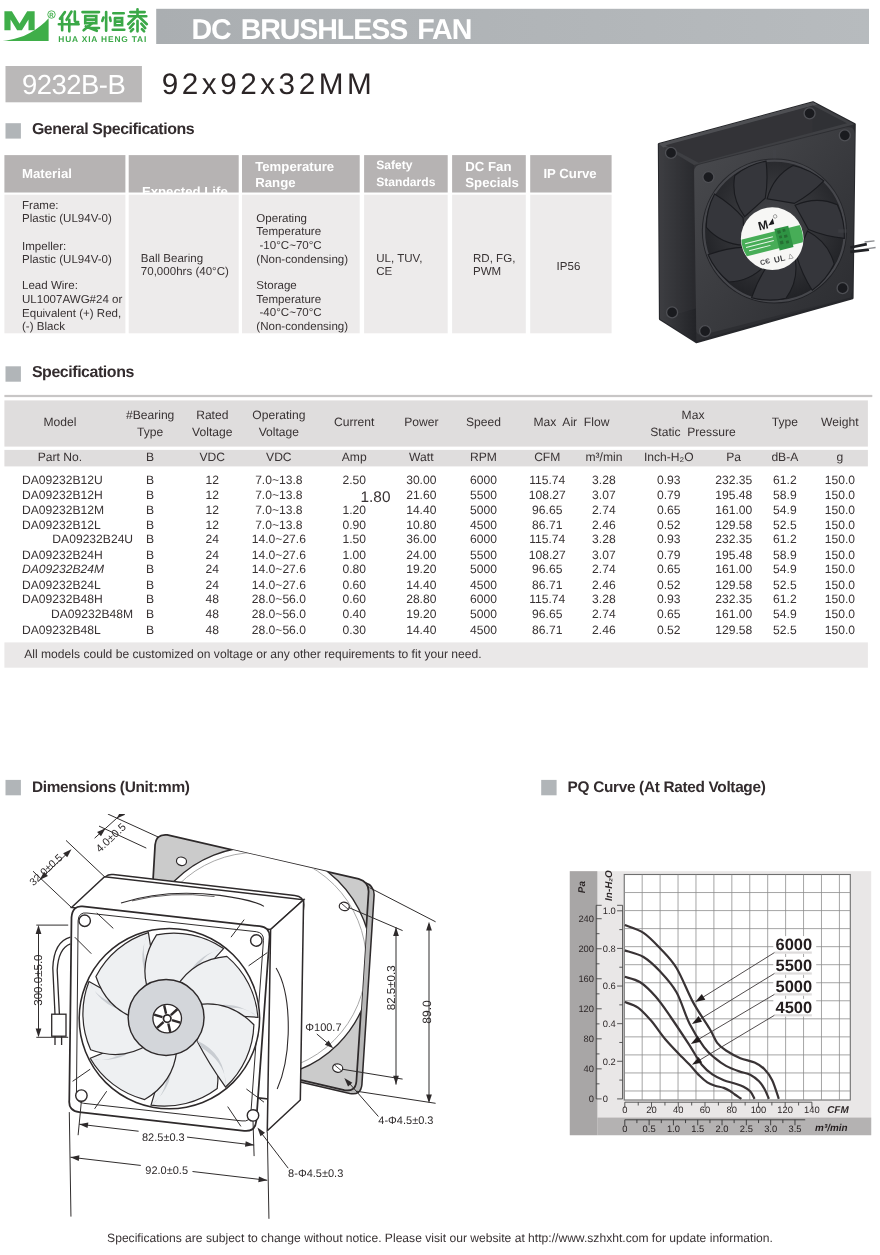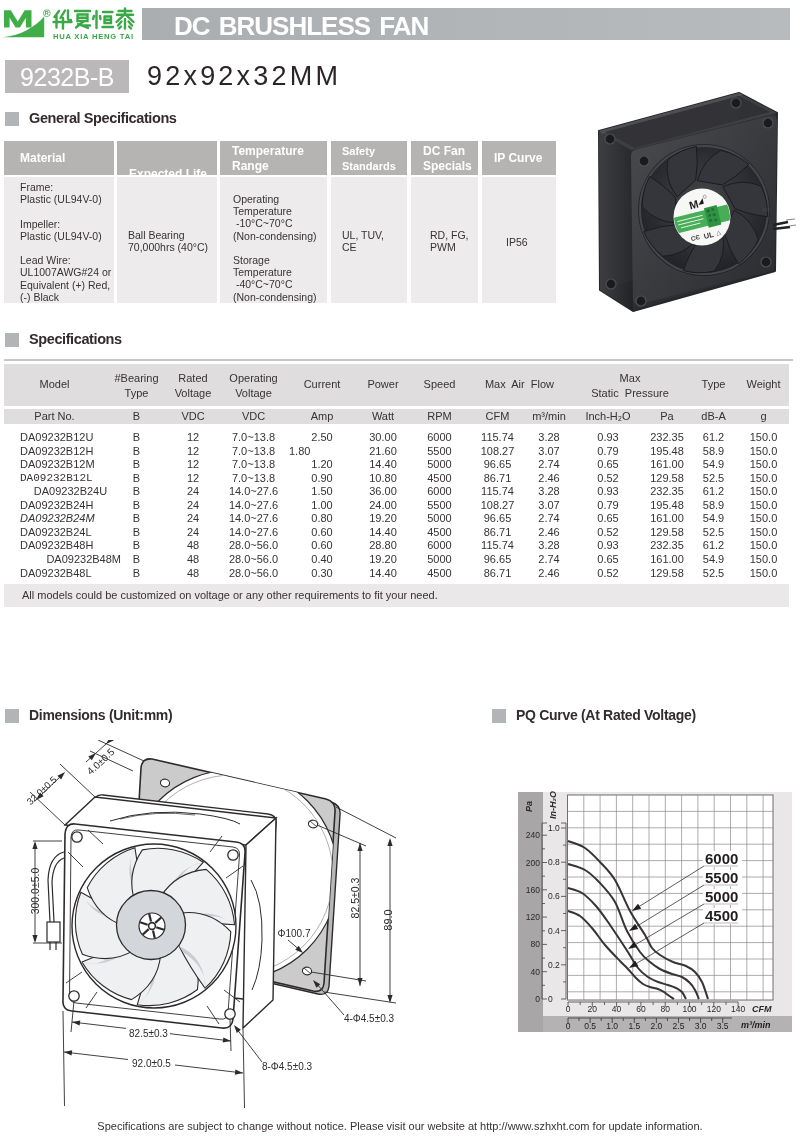--- a/index.html
+++ b/index.html
@@ -207,21 +207,21 @@
 <div class="abs" style="left:468px;top:431.0px;width:59px;text-align:center;font-size:11px;line-height:13px;color:#383233;">115.74</div>
 <div class="abs" style="left:527px;top:431.0px;width:44px;text-align:center;font-size:11px;line-height:13px;color:#383233;">3.28</div>
 <div class="abs" style="left:571px;top:431.0px;width:74px;text-align:center;font-size:11px;line-height:13px;color:#383233;">0.93</div>
 <div class="abs" style="left:645px;top:431.0px;width:44px;text-align:center;font-size:11px;line-height:13px;color:#383233;">232.35</div>
 <div class="abs" style="left:689px;top:431.0px;width:49px;text-align:center;font-size:11px;line-height:13px;color:#383233;">61.2</div>
 <div class="abs" style="left:738px;top:431.0px;width:51px;text-align:center;font-size:11px;line-height:13px;color:#383233;">150.0</div>
 <div class="abs" style="left:20px;top:444.6px;width:101px;text-align:left;font-size:11px;line-height:13px;color:#383233;">DA09232B12H</div>
 <div class="abs" style="left:105px;top:444.6px;width:63px;text-align:center;font-size:11px;line-height:13px;color:#383233;">B</div>
 <div class="abs" style="left:168px;top:444.6px;width:50px;text-align:center;font-size:11px;line-height:13px;color:#383233;">12</div>
 <div class="abs" style="left:218px;top:444.6px;width:71px;text-align:center;font-size:11px;line-height:13px;color:#383233;">7.0~13.8</div>
-<div class="abs" style="left:289px;top:444.6px;width:66px;text-align:left;font-size:11px;line-height:13px;color:#383233;">1.80</div>
+<div class="abs" style="left:289px;top:444.6px;width:66px;text-align:right;font-size:14px;line-height:13px;color:#383233;">1.80</div>
 <div class="abs" style="left:355px;top:444.6px;width:56px;text-align:center;font-size:11px;line-height:13px;color:#383233;">21.60</div>
 <div class="abs" style="left:411px;top:444.6px;width:57px;text-align:center;font-size:11px;line-height:13px;color:#383233;">5500</div>
 <div class="abs" style="left:468px;top:444.6px;width:59px;text-align:center;font-size:11px;line-height:13px;color:#383233;">108.27</div>
 <div class="abs" style="left:527px;top:444.6px;width:44px;text-align:center;font-size:11px;line-height:13px;color:#383233;">3.07</div>
 <div class="abs" style="left:571px;top:444.6px;width:74px;text-align:center;font-size:11px;line-height:13px;color:#383233;">0.79</div>
 <div class="abs" style="left:645px;top:444.6px;width:44px;text-align:center;font-size:11px;line-height:13px;color:#383233;">195.48</div>
 <div class="abs" style="left:689px;top:444.6px;width:49px;text-align:center;font-size:11px;line-height:13px;color:#383233;">58.9</div>
 <div class="abs" style="left:738px;top:444.6px;width:51px;text-align:center;font-size:11px;line-height:13px;color:#383233;">150.0</div>
 <div class="abs" style="left:20px;top:458.1px;width:101px;text-align:left;font-size:11px;line-height:13px;color:#383233;">DA09232B12M</div>
 <div class="abs" style="left:105px;top:458.1px;width:63px;text-align:center;font-size:11px;line-height:13px;color:#383233;">B</div>
@@ -229,34 +229,34 @@
 <div class="abs" style="left:218px;top:458.1px;width:71px;text-align:center;font-size:11px;line-height:13px;color:#383233;">7.0~13.8</div>
 <div class="abs" style="left:289px;top:458.1px;width:66px;text-align:center;font-size:11px;line-height:13px;color:#383233;">1.20</div>
 <div class="abs" style="left:355px;top:458.1px;width:56px;text-align:center;font-size:11px;line-height:13px;color:#383233;">14.40</div>
 <div class="abs" style="left:411px;top:458.1px;width:57px;text-align:center;font-size:11px;line-height:13px;color:#383233;">5000</div>
 <div class="abs" style="left:468px;top:458.1px;width:59px;text-align:center;font-size:11px;line-height:13px;color:#383233;">96.65</div>
 <div class="abs" style="left:527px;top:458.1px;width:44px;text-align:center;font-size:11px;line-height:13px;color:#383233;">2.74</div>
 <div class="abs" style="left:571px;top:458.1px;width:74px;text-align:center;font-size:11px;line-height:13px;color:#383233;">0.65</div>
 <div class="abs" style="left:645px;top:458.1px;width:44px;text-align:center;font-size:11px;line-height:13px;color:#383233;">161.00</div>
 <div class="abs" style="left:689px;top:458.1px;width:49px;text-align:center;font-size:11px;line-height:13px;color:#383233;">54.9</div>
 <div class="abs" style="left:738px;top:458.1px;width:51px;text-align:center;font-size:11px;line-height:13px;color:#383233;">150.0</div>
-<div class="abs" style="left:20px;top:471.6px;width:101px;text-align:left;font-size:11px;line-height:13px;color:#383233;font-family:Liberation Mono, monospace;">DA09232B12L</div>
+<div class="abs" style="left:20px;top:471.6px;width:101px;text-align:left;font-size:11px;line-height:13px;color:#383233;">DA09232B12L</div>
 <div class="abs" style="left:105px;top:471.6px;width:63px;text-align:center;font-size:11px;line-height:13px;color:#383233;">B</div>
 <div class="abs" style="left:168px;top:471.6px;width:50px;text-align:center;font-size:11px;line-height:13px;color:#383233;">12</div>
 <div class="abs" style="left:218px;top:471.6px;width:71px;text-align:center;font-size:11px;line-height:13px;color:#383233;">7.0~13.8</div>
 <div class="abs" style="left:289px;top:471.6px;width:66px;text-align:center;font-size:11px;line-height:13px;color:#383233;">0.90</div>
 <div class="abs" style="left:355px;top:471.6px;width:56px;text-align:center;font-size:11px;line-height:13px;color:#383233;">10.80</div>
 <div class="abs" style="left:411px;top:471.6px;width:57px;text-align:center;font-size:11px;line-height:13px;color:#383233;">4500</div>
 <div class="abs" style="left:468px;top:471.6px;width:59px;text-align:center;font-size:11px;line-height:13px;color:#383233;">86.71</div>
 <div class="abs" style="left:527px;top:471.6px;width:44px;text-align:center;font-size:11px;line-height:13px;color:#383233;">2.46</div>
 <div class="abs" style="left:571px;top:471.6px;width:74px;text-align:center;font-size:11px;line-height:13px;color:#383233;">0.52</div>
 <div class="abs" style="left:645px;top:471.6px;width:44px;text-align:center;font-size:11px;line-height:13px;color:#383233;">129.58</div>
 <div class="abs" style="left:689px;top:471.6px;width:49px;text-align:center;font-size:11px;line-height:13px;color:#383233;">52.5</div>
 <div class="abs" style="left:738px;top:471.6px;width:51px;text-align:center;font-size:11px;line-height:13px;color:#383233;">150.0</div>
-<div class="abs" style="left:20px;top:485.2px;width:101px;text-align:center;font-size:11px;line-height:13px;color:#383233;">DA09232B24U</div>
+<div class="abs" style="left:20px;top:485.2px;width:101px;text-align:right;font-size:11px;line-height:13px;color:#383233;">DA09232B24U</div>
 <div class="abs" style="left:105px;top:485.2px;width:63px;text-align:center;font-size:11px;line-height:13px;color:#383233;">B</div>
 <div class="abs" style="left:168px;top:485.2px;width:50px;text-align:center;font-size:11px;line-height:13px;color:#383233;">24</div>
 <div class="abs" style="left:218px;top:485.2px;width:71px;text-align:center;font-size:11px;line-height:13px;color:#383233;">14.0~27.6</div>
 <div class="abs" style="left:289px;top:485.2px;width:66px;text-align:center;font-size:11px;line-height:13px;color:#383233;">1.50</div>
 <div class="abs" style="left:355px;top:485.2px;width:56px;text-align:center;font-size:11px;line-height:13px;color:#383233;">36.00</div>
 <div class="abs" style="left:411px;top:485.2px;width:57px;text-align:center;font-size:11px;line-height:13px;color:#383233;">6000</div>
 <div class="abs" style="left:468px;top:485.2px;width:59px;text-align:center;font-size:11px;line-height:13px;color:#383233;">115.74</div>
 <div class="abs" style="left:527px;top:485.2px;width:44px;text-align:center;font-size:11px;line-height:13px;color:#383233;">3.28</div>
 <div class="abs" style="left:571px;top:485.2px;width:74px;text-align:center;font-size:11px;line-height:13px;color:#383233;">0.93</div>
 <div class="abs" style="left:645px;top:485.2px;width:44px;text-align:center;font-size:11px;line-height:13px;color:#383233;">232.35</div>

